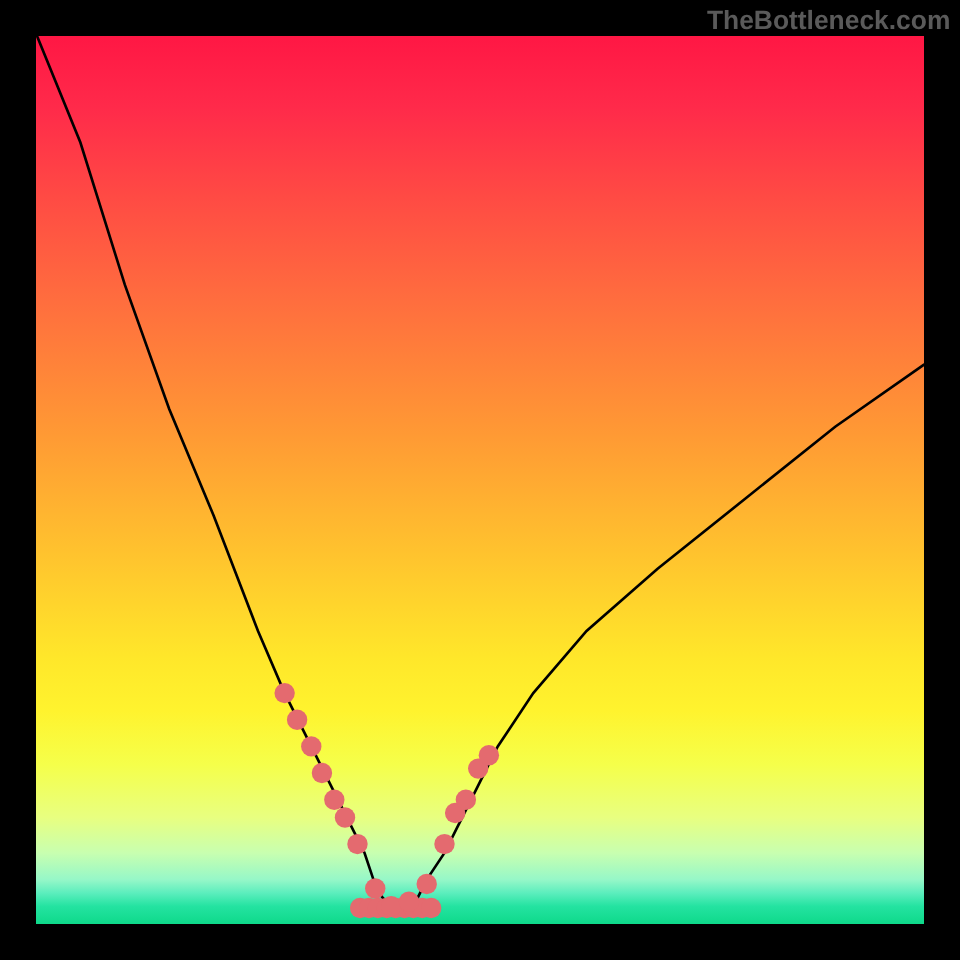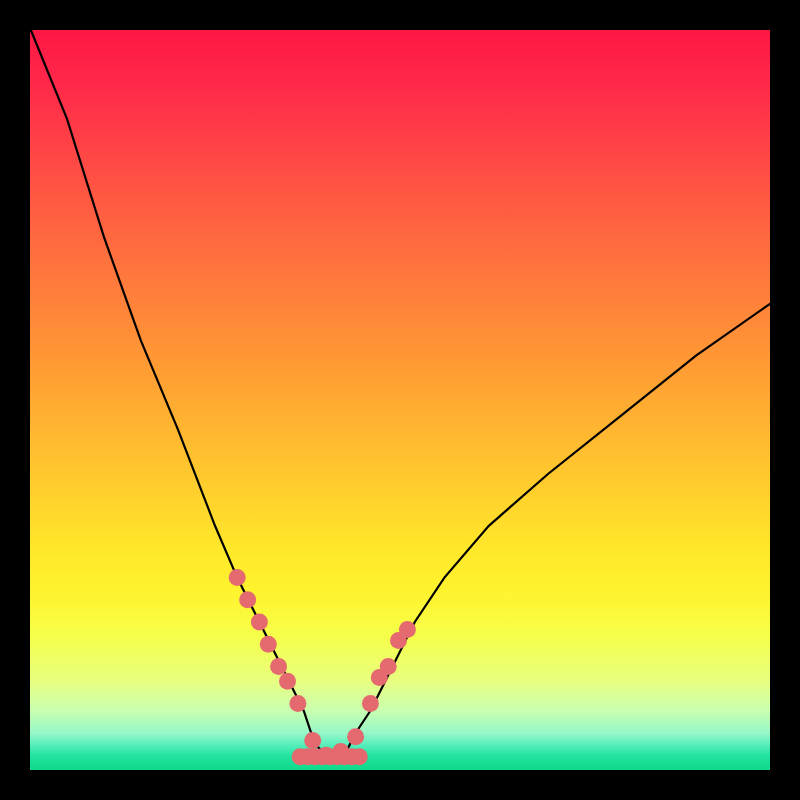--- a/index.html
+++ b/index.html
@@ -24,20 +24,21 @@
     z-index: 10;
   }
   svg {
     display: block;
   }
 </style>
 </head>
 <body>
 
 <div class="stage">
+  <div class="watermark">TheBottleneck.com</div>
 
   <svg id="svg-root" width="800" height="800" viewBox="0 0 800 800">
     <defs>
       <linearGradient id="bg-grad" x1="0" y1="0" x2="0" y2="1">
           <stop offset="0.00%" stop-color="#ff1744"></stop>
           <stop offset="8.00%" stop-color="#ff2a4a"></stop>
           <stop offset="18.00%" stop-color="#ff4a44"></stop>
           <stop offset="30.00%" stop-color="#ff6e3e"></stop>
           <stop offset="45.00%" stop-color="#ff9a34"></stop>
           <stop offset="58.00%" stop-color="#ffc22e"></stop>

